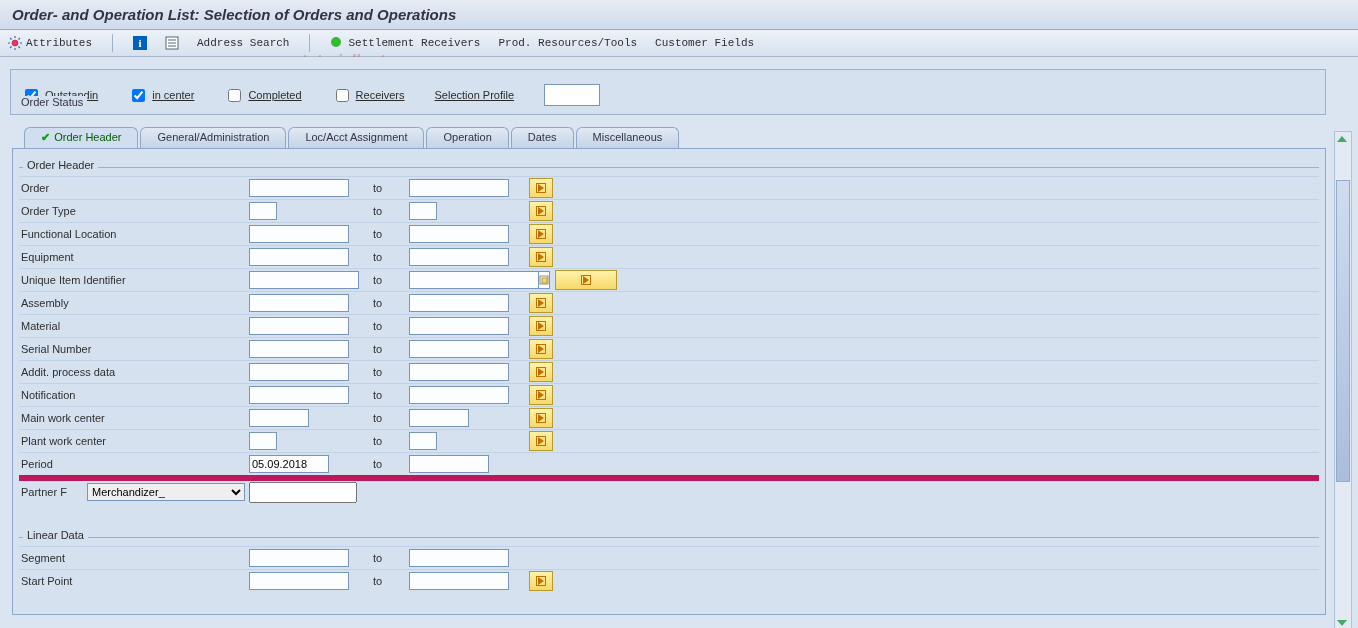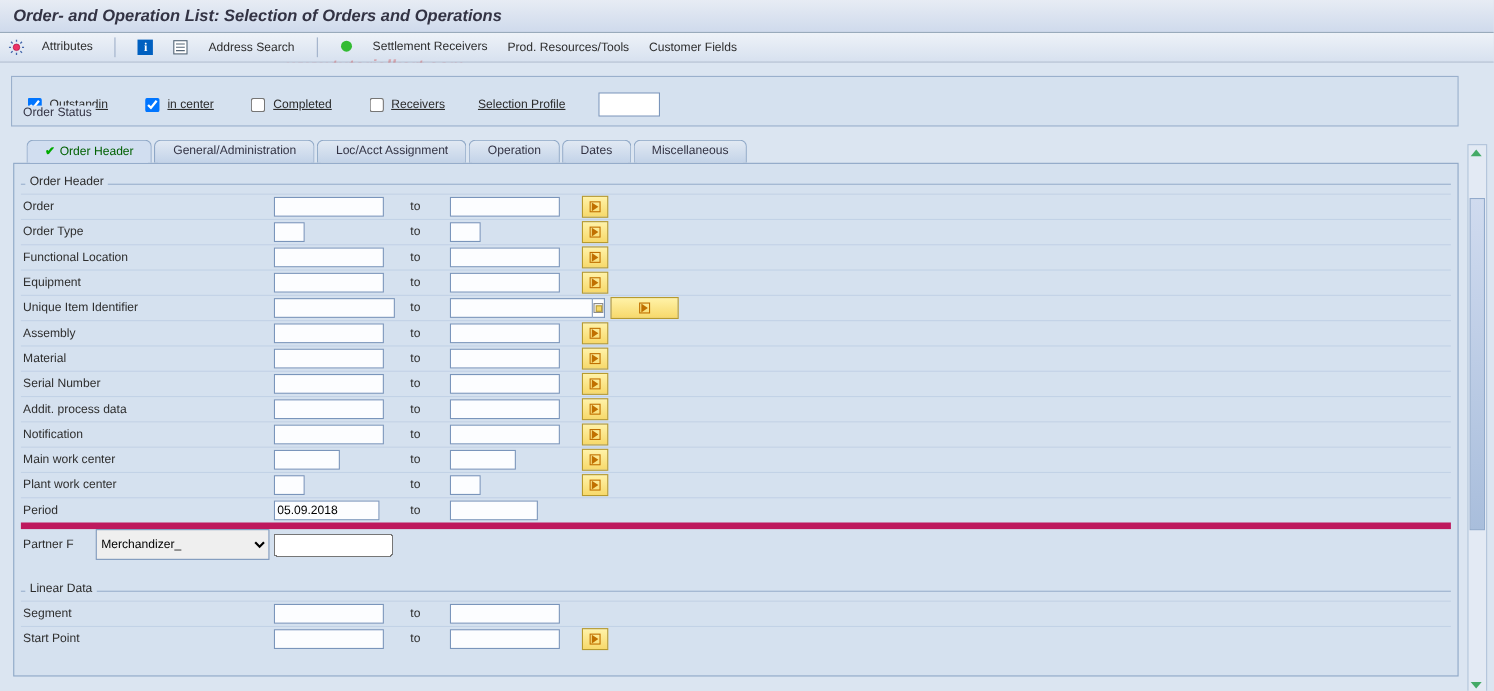--- a/index.html
+++ b/index.html
@@ -29,23 +29,25 @@
   .app-toolbar {
     display: flex;
     align-items: center;
     gap: 18px;
     padding: 4px 8px;
     background: linear-gradient(#eef2f8, #d7e1ef);
     border-bottom: 1px solid #aab6c9;
   }
   .tb-item {
     display: flex;
-    gap: 16px;
+    align-items: center;
+    gap: 4px;
     cursor: pointer;
     color: #2e2e2e;
+    font-family: Liberation Mono, monospace;
   }
   .tb-icon {
     width: 14px; height: 14px;
     display: inline-block;
   }
   .tb-sep {
     width: 1px; height: 18px;
     background: #9fb0c9;
     margin: 0 2px;
   }
@@ -187,21 +189,21 @@
 
   
   .partner-row {
     display: grid;
     grid-template-columns: 68px 162px 120px;
     align-items:center;
     height:22px;
     border-top:6px solid #be185d;
   }
   .partner-row select {
-    width:158px; height:28px; font-size:11px;
+    width:158px; height:18px; font-size:11px;
     border:1px solid #7a95bb;
   }
 
   
   .right-scroll {
     position: absolute;
     right: 6px;
     top: 74px;
     width: 16px;
     bottom: 4px;
@@ -491,21 +493,21 @@
           <input type="text" class="inp-w2" style="">
           <div class="multi-btn">
               <span class="arrow-frame">
                 <span class="arrow-icon"></span>
               </span>
             </div>
         </div>
 
         <div class="sel-row">
           <span class="sel-label">Period</span>
-          <input type="text" class="inp-w1" style="width: 96px;" value="05.09.2018">
+          <input type="text" class="inp-w1" style="width: 80px;" value="05.09.2018">
           <span class="sel-to">to</span>
           <input type="text" class="inp-w1" style="width: 80px;">
           <span></span>
         </div>
 
         <div class="partner-row">
           <span class="sel-label">Partner F</span>
           <select>
             <option>Merchandizer_</option>
           </select>

